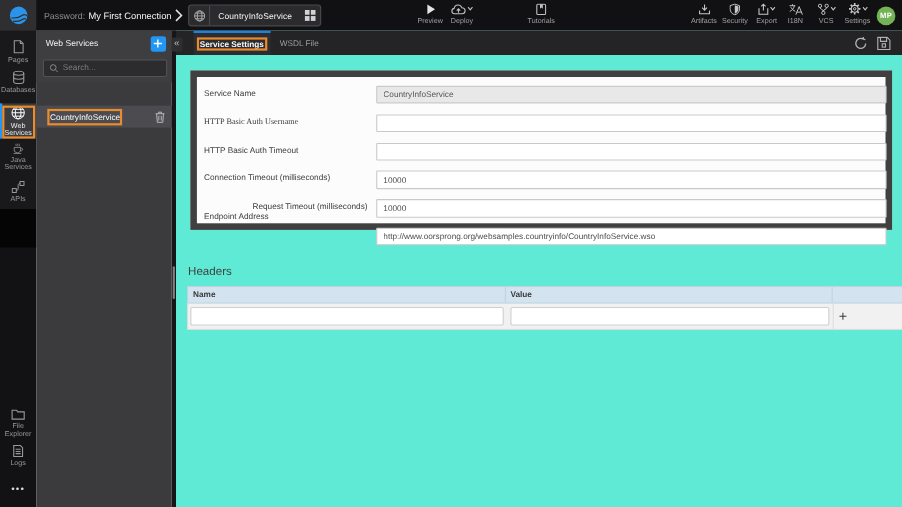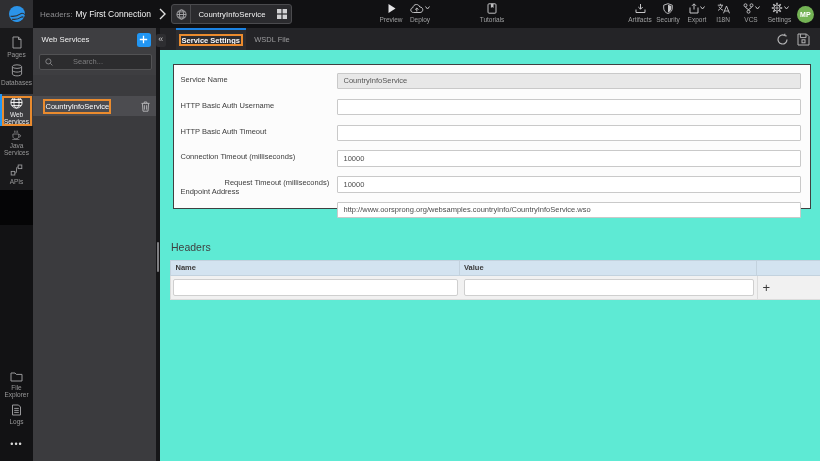--- a/index.html
+++ b/index.html
@@ -31,21 +31,21 @@
   .sb-item.active { background:#3c3c3f; }
   .sb-item.active .sb-label { color:#ededee; }
   #sb-active-bar { position:absolute; left:0; top:94px; width:2px; height:32px; background:#2196f3; z-index:3; }
   #sb-dots { position:absolute; left:0; top:412px; width:33px; text-align:center; color:#d8d8d8; font-size:9px; letter-spacing:1px; line-height:8px; }
 
   
   #panel { position:absolute; left:33px; top:28px; width:122.5px; height:433px; background:#3b3b3e; }
   #panel-top { position:absolute; left:0; top:0; width:100%; height:47px; background:#3e3e41; }
   #panel-title { position:absolute; left:8.5px; top:7px; font-size:7.8px; color:#f0f0f0; }
   #add-btn { position:absolute; right:5px; top:5px; width:13.5px; height:13.5px; background:#2196f3; border-radius:2.5px; display:flex; align-items:center; justify-content:center; }
-  #search-box { position:absolute; left:6px; top:25.5px; width:112.5px; height:16px; background:#2c2c2e; border:1px solid #525254; border-radius:2px; display:flex; align-items:center; padding:0 5px; gap:20px; }
+  #search-box { position:absolute; left:6px; top:25.5px; width:112.5px; height:16px; background:#2c2c2e; border:1px solid #525254; border-radius:2px; display:flex; align-items:center; padding:0 5px; gap:4px; }
   #search-input { flex:1; min-width:0; background:transparent; border:none; outline:none; color:#cfcfcf; font-size:7.5px; font-family:"Liberation Sans",sans-serif; }
   #search-input::placeholder { color:#7c7c7e; }
   #section-hdr { position:absolute; left:0; top:47px; width:100%; height:21px; background:#38383b; border-top:1px solid #2d2d2f; }
   #section-hdr span { position:absolute; left:8.5px; top:7px; font-size:8px; color:#8f8f91; letter-spacing:.4px; }
   #svc-row { position:absolute; left:0; top:68px; width:100%; height:19.5px; background:#4c4c50; }
   #svc-row .svc-label { position:absolute; left:12.5px; top:6px; font-size:7.5px; color:#fdfdfd; }
   #svc-row .trash { position:absolute; right:6px; top:4.5px; }
 
   
   #strip { position:absolute; left:155.5px; top:28px; width:4.5px; height:433px; background:#161618; }
@@ -55,21 +55,21 @@
   
   #main { position:absolute; left:160px; top:28px; width:660px; height:433px; background:#5eead4; }
   #tabbar { position:absolute; left:0; top:0; width:100%; height:22px; background:#242427; }
   #tab-active { position:absolute; left:16px; top:0; width:69.5px; height:22px; background:#2d2d30; border-top:2.5px solid #1b82e2; display:flex; align-items:center; justify-content:center; }
   #tab-active span { font-size:7.5px; font-weight:bold; color:#fafafa; }
   #tab-wsdl { position:absolute; left:86px; top:0; width:52px; height:22px; display:flex; align-items:center; justify-content:center; }
   #tab-wsdl span { font-size:7.5px; color:#9c9c9e; }
   #refresh-btn { position:absolute; left:616px; top:5px; width:13px; height:13px; }
   #save-btn { position:absolute; left:637px; top:5px; width:13px; height:13px; }
 
-  #form-panel { position:absolute; left:13px; top:35.7px; width:637.5px; height:145px; background:#fcfcfc; border:1px solid #404040; }
+  #form-panel { position:absolute; left:13px; top:35.7px; width:637.5px; height:145px; background:#fcfcfc; border:6px solid #404040; }
   .f-label { position:absolute; left:6.5px; font-size:7.5px; color:#3c3c3c; }
   .f-input { position:absolute; left:162.5px; width:464px; height:16.5px; border:1px solid #c9c9c9; border-radius:1px; background:#fff; font-size:7.5px; color:#4c4c4c; font-family:"Liberation Sans",sans-serif; padding:0 6px; outline:none; }
   .f-input:disabled { background:#e8e8e8; color:#555; }
 
   #headers-title { position:absolute; left:11px; top:212.5px; font-size:10.5px; color:#3f3f3f; }
   #headers-table { position:absolute; left:10px; top:231.5px; width:716px; height:40px; }
   #ht-head { position:absolute; left:0; top:0; width:100%; height:16.5px; background:#d3e3f0; border:1px solid #c3d2de; display:flex; }
   #ht-head .hcell { font-size:7.5px; font-weight:bold; color:#3a3a3a; display:flex; align-items:center; padding-left:4.5px; }
   #ht-head .c-name { width:288.5px; border-right:1px solid #c3d2de; }
   #ht-head .c-value { width:297px; border-right:1px solid #c3d2de;text-align:center; }
@@ -98,21 +98,21 @@
     <svg width="18" height="18" viewBox="0 0 18 18">
       <circle cx="9" cy="9" r="8" fill="#2b93e8"></circle>
       <path d="M17.6 6.8 C17.8 12.8 13.5 17.2 7.5 17.9 L 18 18 L 18 7 Z" fill="#2f2f32"></path>
       <path d="M8.8 11.9 C11.3 10.3 13.3 9.9 15.9 11 C14.1 12.7 11.4 13.4 9 13.1 Z" fill="#2b93e8"></path>
       <path d="M7.8 15.3 C9.8 15.1 11.6 14.4 13.3 13.7 C12.1 15.7 9.8 16.8 7.6 16.8 Z" fill="#2b93e8"></path>
       <path d="M2.5 11.2 C7 11.8 10 10.6 12 9.1 C13.5 8 15.5 8.2 16.9 9.6" fill="none" stroke="#2f2f32" stroke-width="1.1"></path>
       <path d="M4 14.2 C8 14.7 11 13.7 12.8 12.4 C13.8 11.7 14.8 11.8 15.6 12.4" fill="none" stroke="#2f2f32" stroke-width="1.1"></path>
     </svg>
   </div>
   <div id="project-line">
-    <span id="project-label">Headers:</span>
+    <span id="project-label">Password:</span>
     <span id="project-name">My First Connection</span>
   </div>
   <svg id="crumb-chevron" viewBox="0 0 9 12">
     <path d="M2 1 L7 6 L2 11" fill="none" stroke="#e0e0e0" stroke-width="1.4"></path>
   </svg>
   <div id="doc-tab">
     <div class="globe-sec">
       <svg width="11" height="11" viewBox="0 0 12 12">
           <g fill="none" stroke="#b4b4b6" stroke-width=".9">
             <circle cx="6" cy="6" r="5"></circle>
@@ -356,21 +356,21 @@
         <g fill="none" stroke="#b3b3b5" stroke-width="1">
           <path d="M1 1 H9.5 L12 3.5 V12 H1 Z"></path>
           <path d="M3.4 1 V4.6 H9 V1"></path>
           <rect x="5" y="6.8" width="3" height="3"></rect>
         </g>
       </svg>
   </div>
 
   <div id="form-panel">
     <span class="f-label" style="top:10px;">Service Name</span>
-    <span class="f-label" style="top:36px;">HTTP Basic Auth Username</span>
+    <span class="f-label" style="top:36px;font-family:Liberation Serif, serif;">HTTP Basic Auth Username</span>
     <span class="f-label" style="top:62px;">HTTP Basic Auth Timeout</span>
     <span class="f-label" style="top:87.5px;">Connection Timeout (milliseconds)</span>
     <span class="f-label" style="top:113.5px;margin-left:44px;">Request Timeout (milliseconds)</span>
     <span class="f-label" style="top:122px;">Endpoint Address</span>
 
     <input class="f-input" style="top: 8px;" disabled="" value="CountryInfoService">
     <input class="f-input" style="top: 34px;" value="">
     <input class="f-input" style="top: 60px;" value="">
     <input class="f-input" style="top: 85.5px;" value="10000">
     <input class="f-input" style="top: 111.5px;" value="10000">

